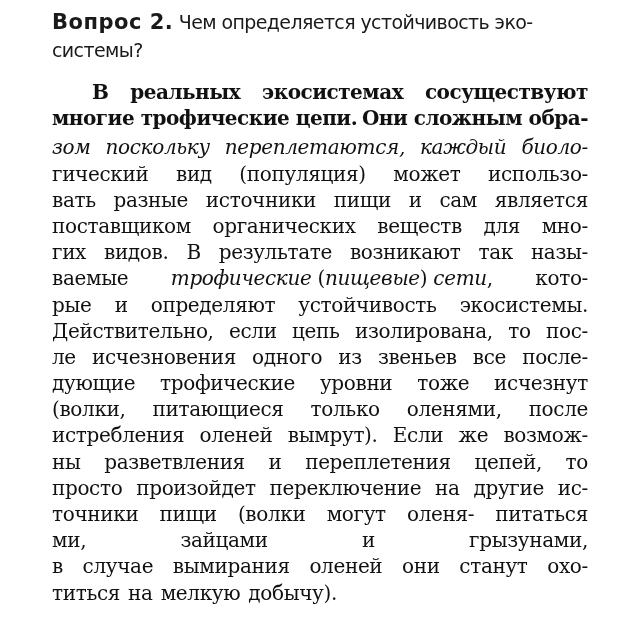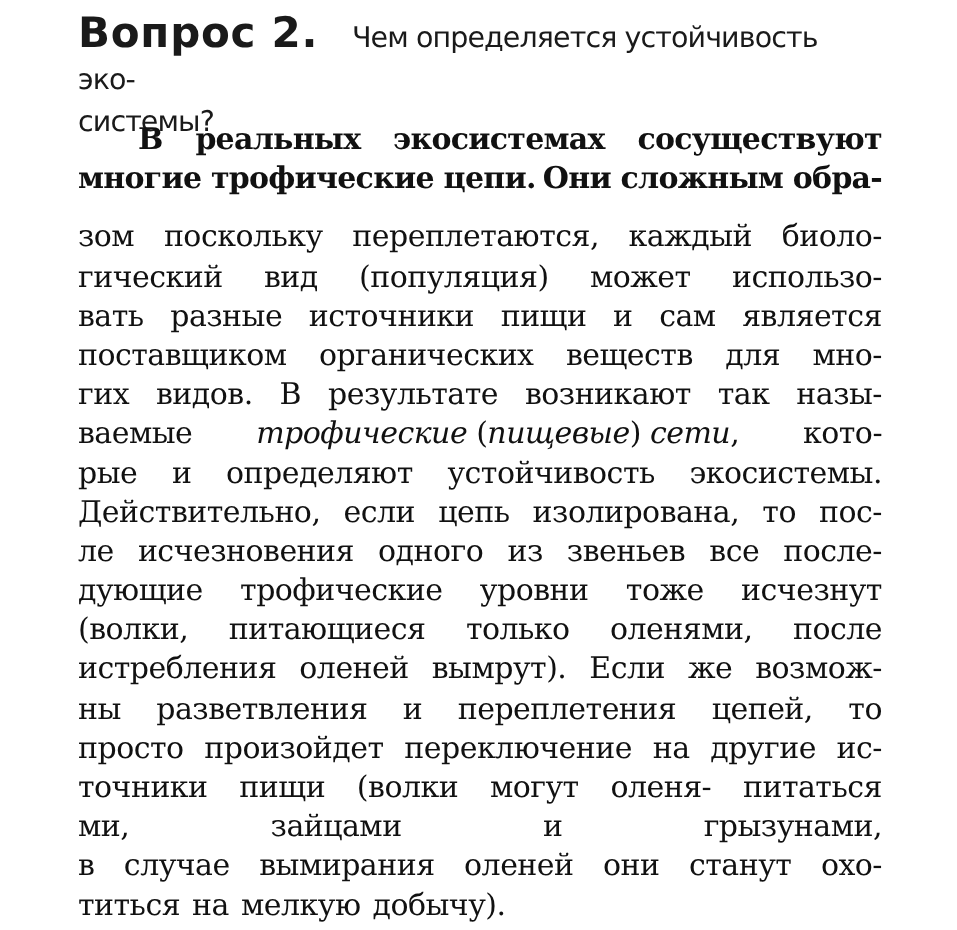--- a/index.html
+++ b/index.html
@@ -27,23 +27,23 @@
       width: 536px;
       font-family: "DejaVu Sans", sans-serif;
       font-size: 19px;
       line-height: 28px;
       letter-spacing: -0.6px;
       color: #1a1a1a;
     }
     .question .label {
       font-family: "DejaVu Sans", sans-serif;
       font-weight: bold;
-      font-size: 28px;
+      font-size: 21px;
       letter-spacing: 0.5px;
-      margin-right: 17px;
+      margin-right: 0;
     }
     .answer {
       position: absolute;
       left: 0;
       top: 79px;
       width: 536px;
     }
     .line {
       font-family: "DejaVu Serif", serif;
       font-size: 20px;
@@ -57,21 +57,21 @@
     }
     .line.last {
       justify-content: flex-start;
     }
     .line.last span + span { margin-left: 8px; }
     .line.bold {
       font-weight: bold;
       letter-spacing: -0.5px;
     }
     .line.indent { padding-left: 40px; }
-    .line.gap { margin-top: 13px; }
+    .line.gap { margin-top: 3px; font-style: italic; }
     .it { font-style: italic; }
   </style>
 </head>
 <body>
 
 <div class="page">
   <div class="question">
     <span class="label">Вопрос 2.</span>
     <span>Чем определяется устойчивость эко-</span><br>
     <span>системы?</span>

